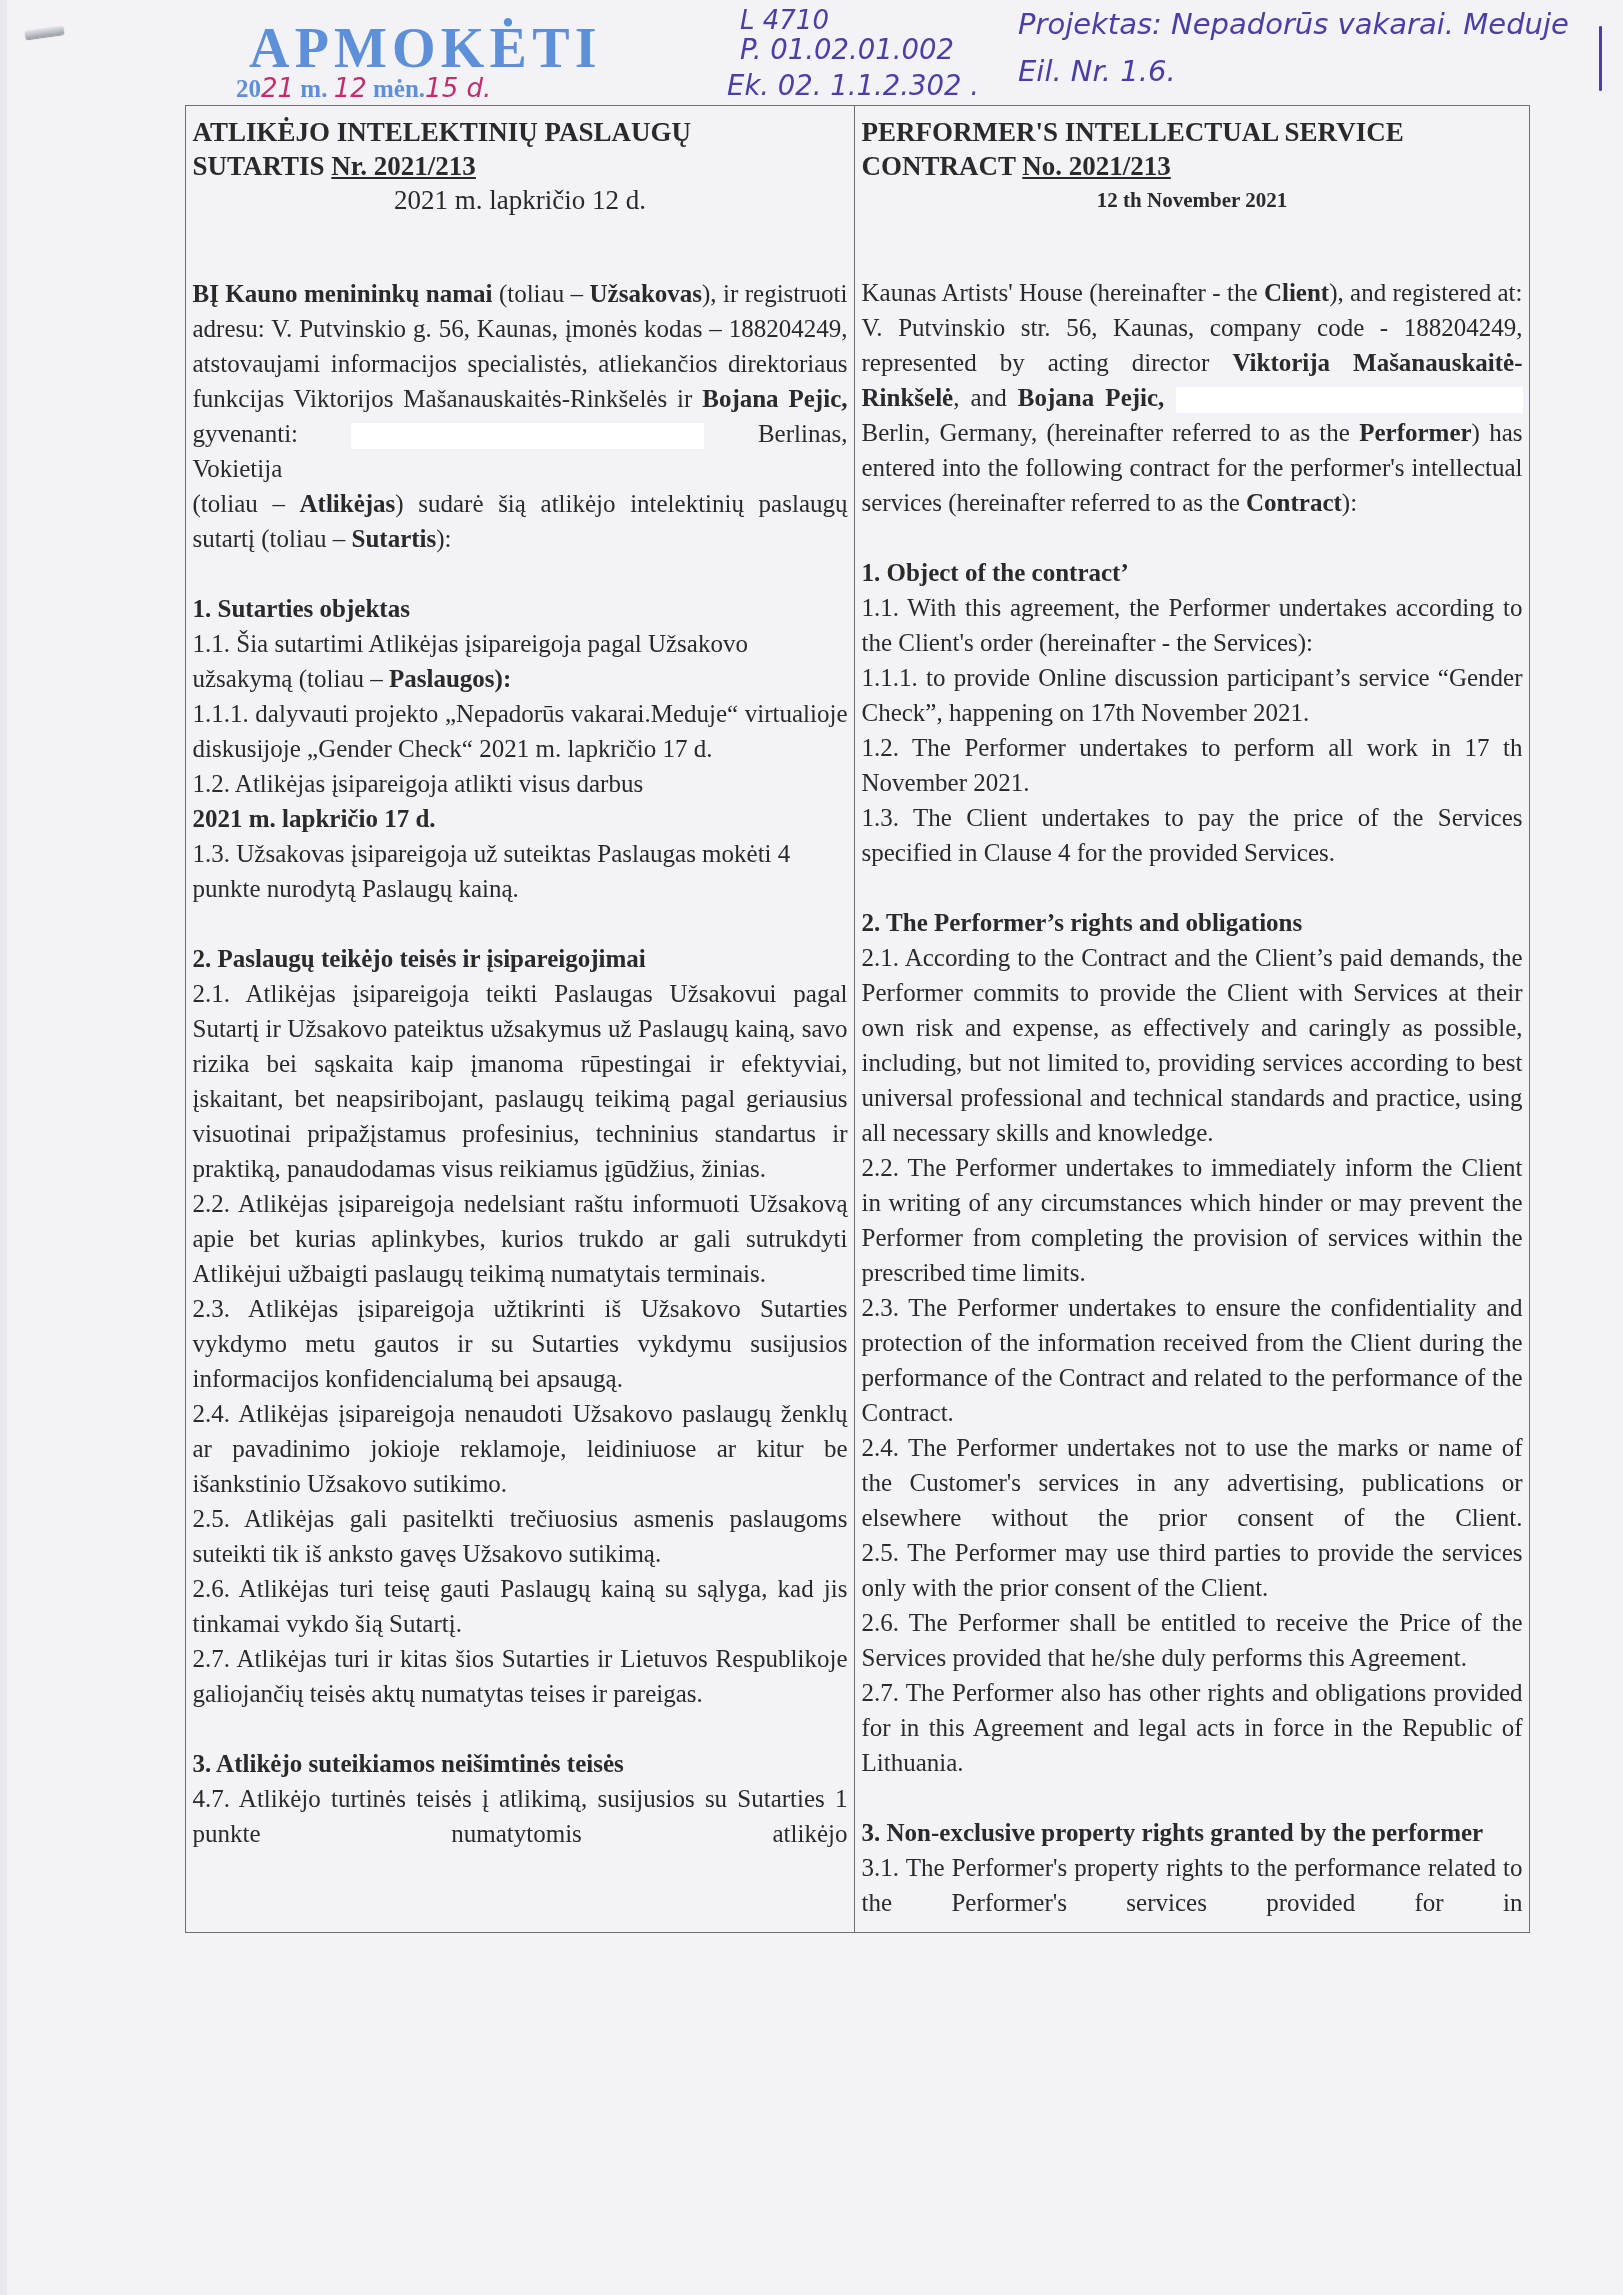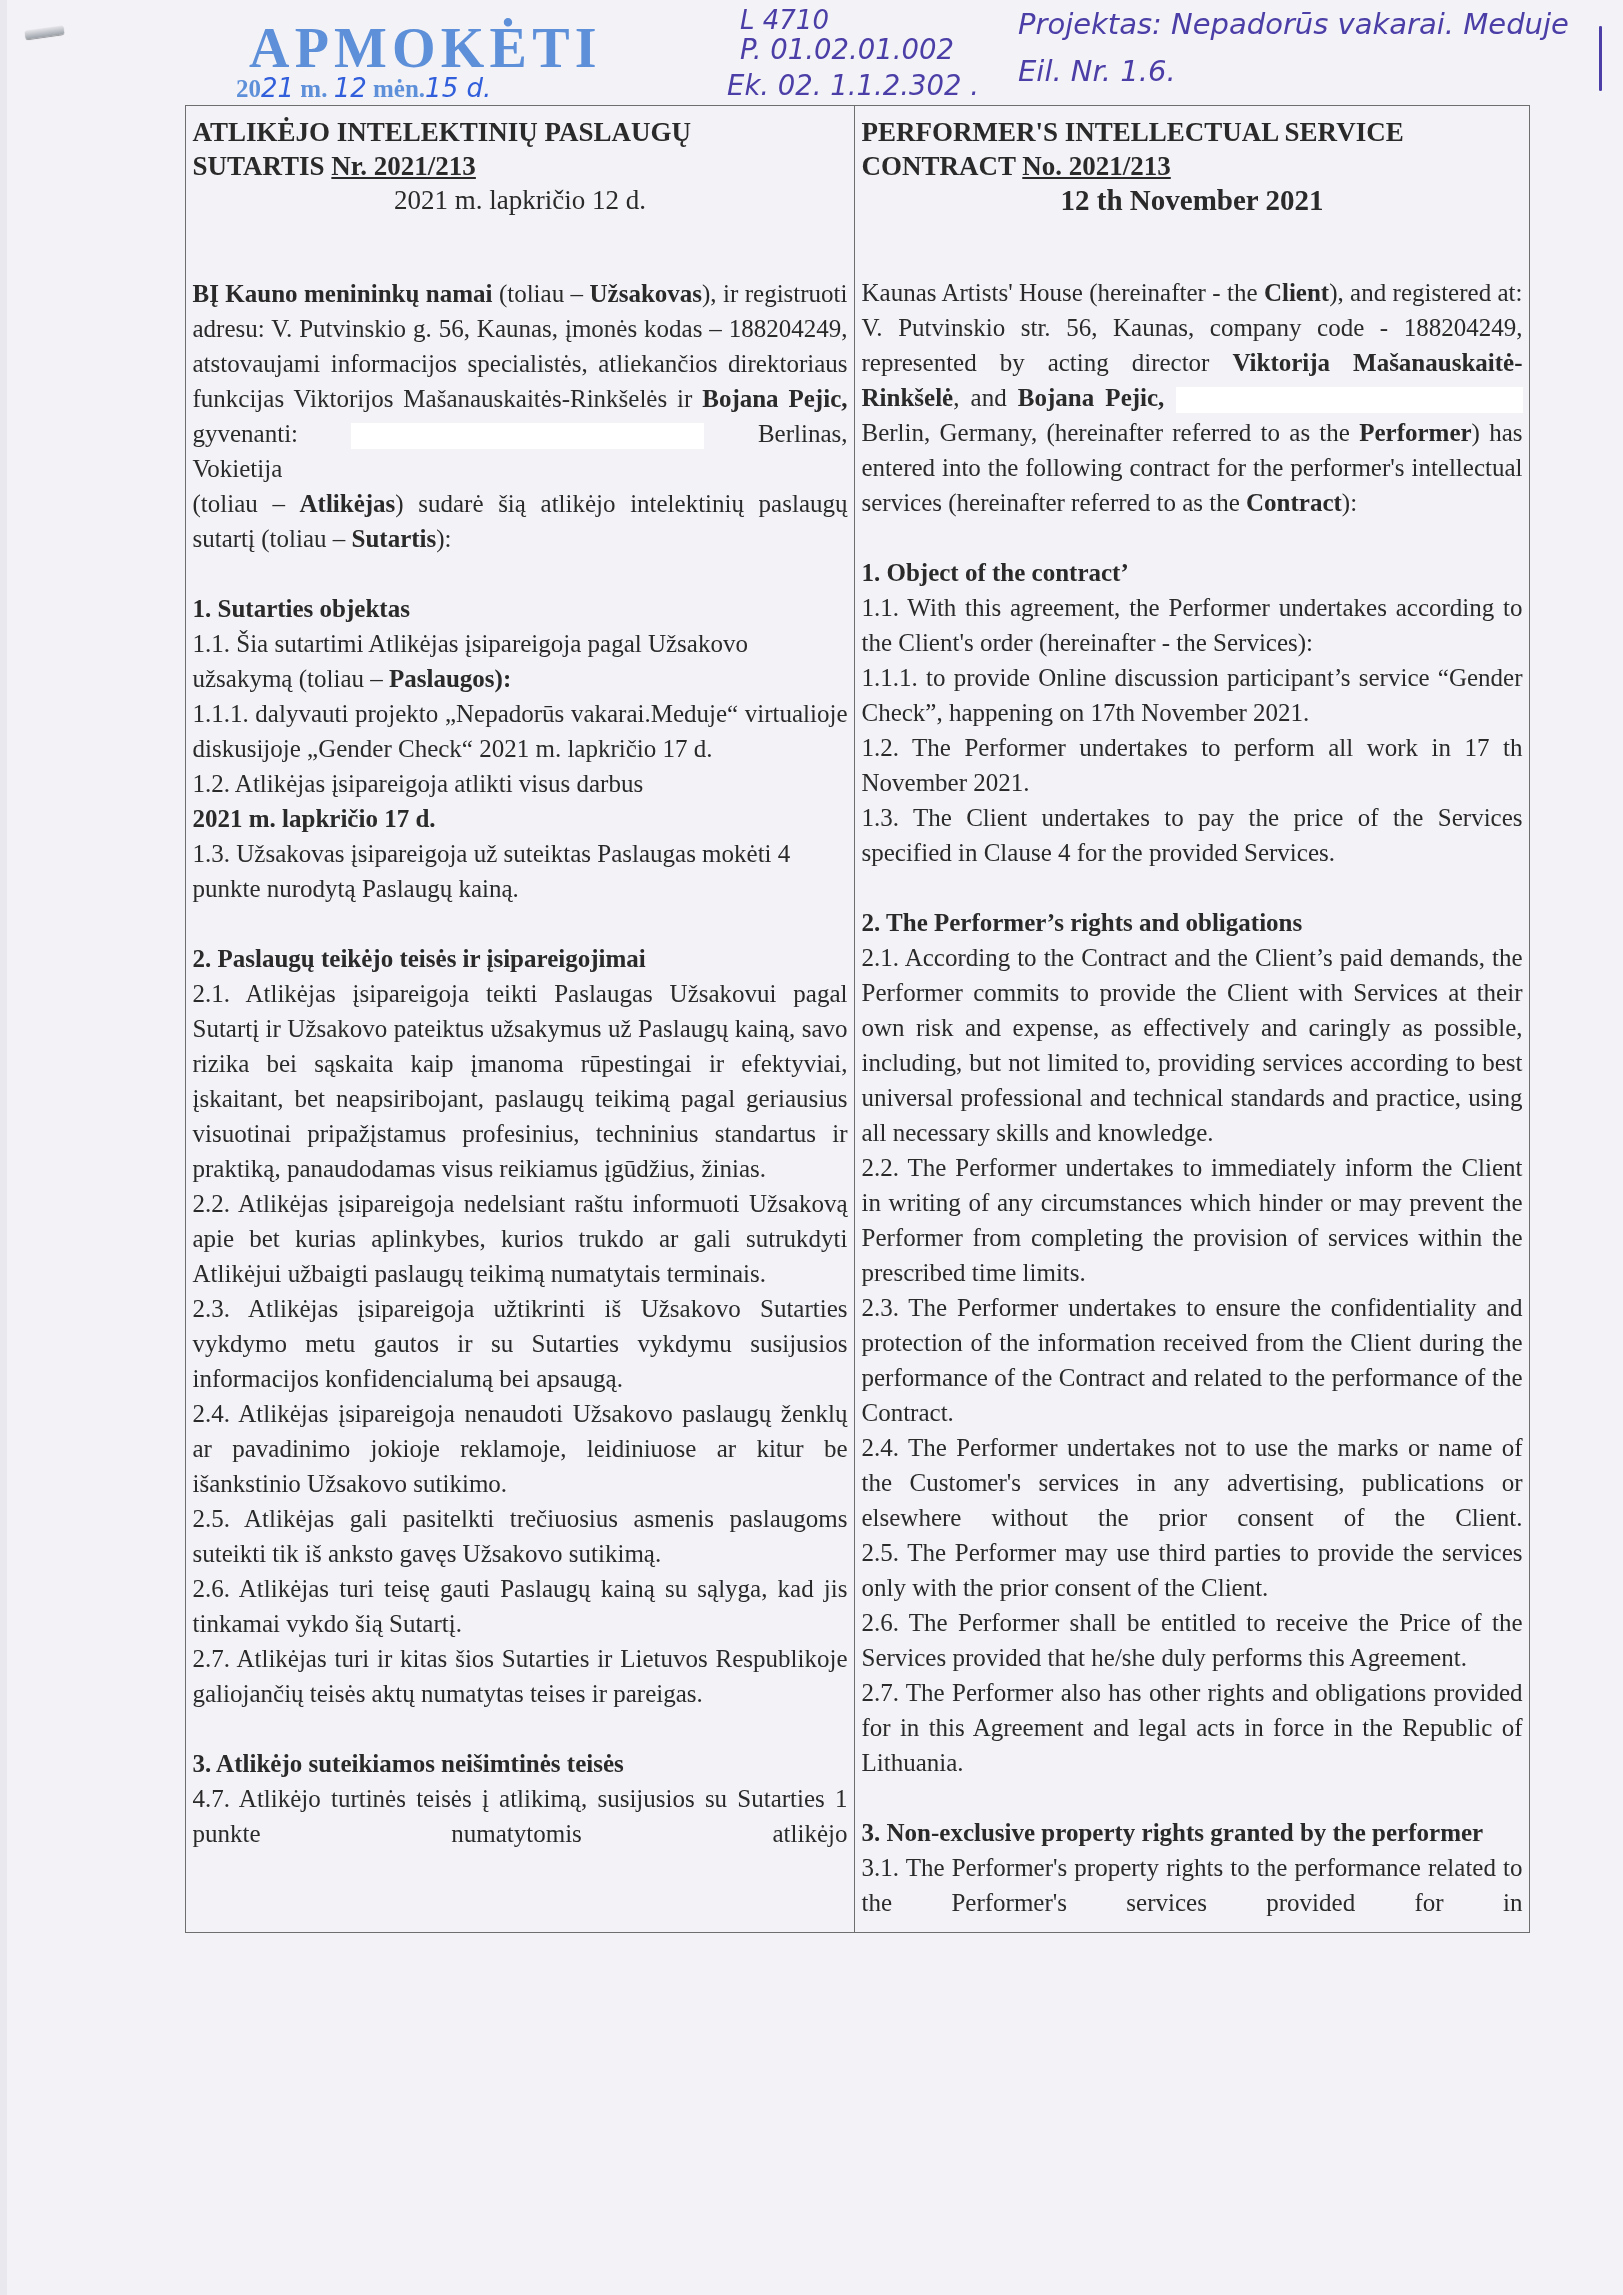--- a/index.html
+++ b/index.html
@@ -9,21 +9,21 @@
     font-family:"Liberation Serif", "DejaVu Serif", serif;
     color:#2a2a2a;
   }
   .edge-strip { position:absolute; left:0; top:0; width:6.5px; height:2295px; background:#e8e8ee; }
   .staple { position:absolute; left:25px; top:27.5px; width:39px; height:9.2px; transform:rotate(-8deg);
     background:linear-gradient(#e6e6ea,#9aa0a8); border-radius:2.6px; box-shadow:0 0.7px 0.7px #888; }
 
   .stamp { position:absolute; color:#4f86d6; font-family:"Liberation Serif", serif; font-weight:bold; opacity:.9; }
   .stamp-title { left:249px; top:16.4px; font-size:56px; letter-spacing:5.2px; }
   .stamp-date { left:236px; top:73px; font-size:25px; }
-  .stamp-date .hw { color:#1d4ed8; font-family:"DejaVu Sans", sans-serif; font-style:italic; font-weight:normal; font-size:26px; }
+  .stamp-date .hw { color:#be185d; font-family:"DejaVu Sans", sans-serif; font-style:italic; font-weight:normal; font-size:26px; }
 
   .hand { position:absolute; color:#4b3ea6; font-family:"DejaVu Sans", sans-serif; font-style:italic; }
   .hand-1 { left:740px; top:5.2px; font-size:26px; }
   .hand-2 { left:740px; top:33px; font-size:27.5px; }
   .hand-3 { left:727px; top:69px; font-size:27.5px; }
   .hand-4 { left:1018px; top:6.5px; font-size:29px; }
   .hand-5 { left:1018px; top:54px; font-size:29px; }
   .hand-line { position:absolute; left:1599px; top:26px; width:2.6px; height:65px; background:#4b3ea6; border-radius:1.3px; }
 
   table.contract {
@@ -32,21 +32,21 @@
   }
   table.contract td {
     border:1.3px solid #6e6e6e; vertical-align:top; padding:0 6.5px;
     font-size:25px; line-height:35px; text-align:justify;
   }
   td.col-lt { width:655px; }
   td.col-en { width:661px; }
   .title { text-align:left; font-weight:bold; font-size:27px; line-height:34px; margin-top:9.2px; }
   .title u { text-decoration:underline; }
   .date-lt { text-align:center; font-size:27px; line-height:35px; }
-  .date-en { text-align:center; font-weight:bold; font-size:29px; line-height:34px; }
+  .date-en { text-align:center; font-weight:bold; font-size:21px; line-height:34px; }
   .gap-lg { height:58px; }
   .gap-md { height:35px; }
   .heading-i { font-weight:bold; }
   .heading-b { font-weight:bold; }
   .p { margin:0; }
   .redact { display:inline-block; width:353px; height:26px; background:#ffffff; vertical-align:middle; }
   .redact-en { width:347px; }
   .nojust { text-align:left; }
   .lastline-just { text-align-last:justify; }
 </style>

